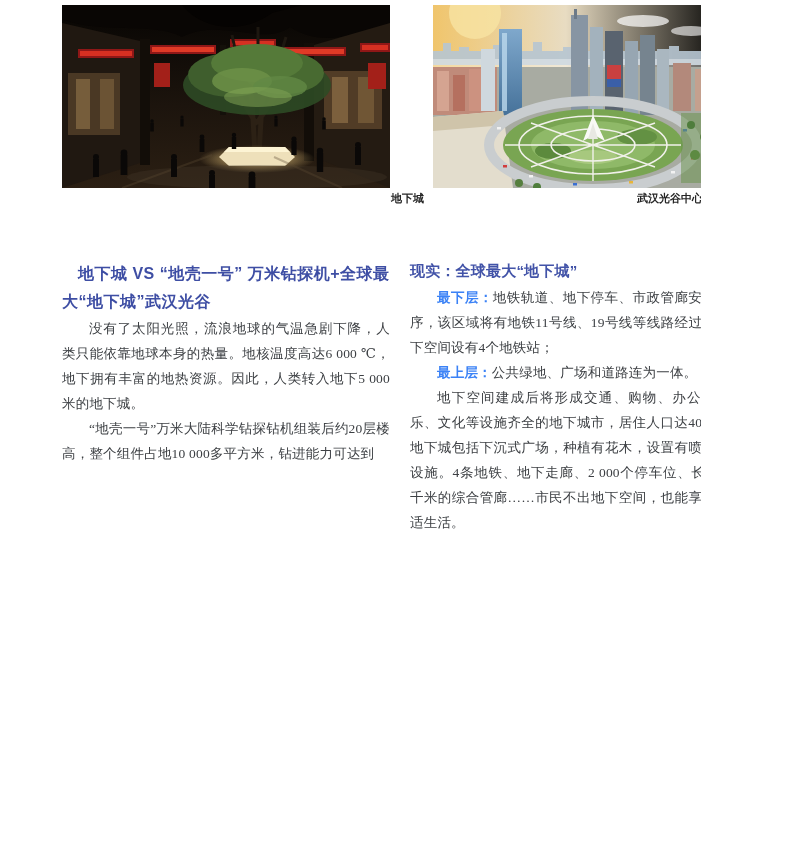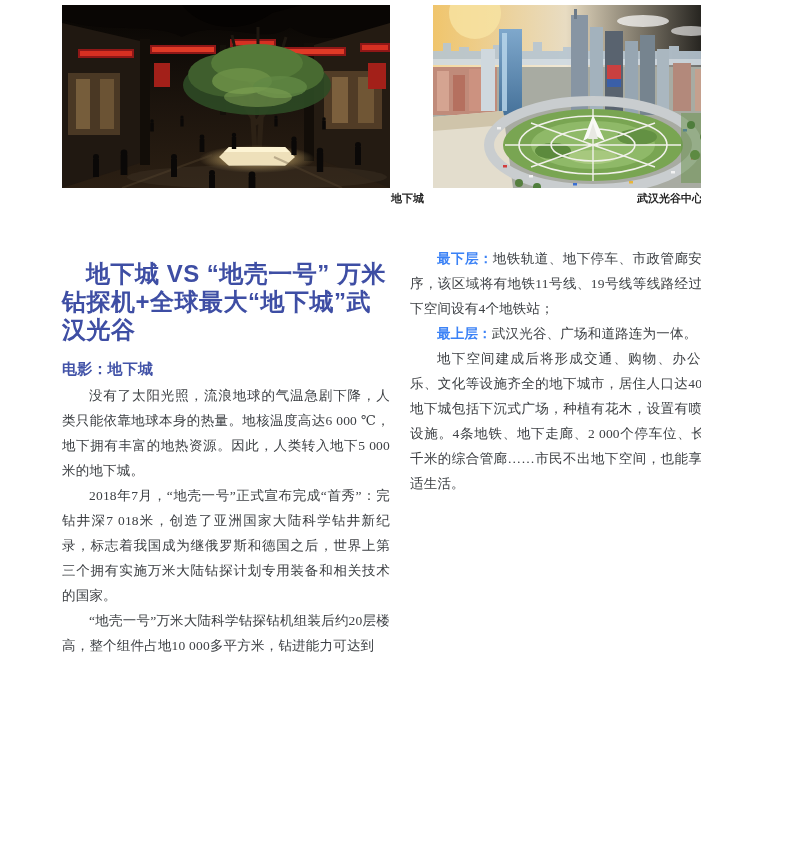--- a/index.html
+++ b/index.html
@@ -30,21 +30,21 @@
     display:flex;gap:20px;
   }
   .col{font-size:13.5px;line-height:25px;text-align:justify;letter-spacing:.2px;}
   .col-left{width:328px;}
   .col-right{width:320px;}
   p{margin:0;padding:0;}
   p.indent{text-indent:2em;}
   .article-title{
     margin:14px 0 0 0;
     font-family:"Liberation Sans","DejaVu Sans",sans-serif;
-    font-size:24px;line-height:28px;font-weight:600;
+    font-size:16px;line-height:28px;font-weight:600;
     color:#3e4ea4;text-align:left;text-indent:1em;letter-spacing:.5px;
   }
   h2.subhead{
     margin:16px 0 5px 0;
     font-family:"Liberation Sans","DejaVu Sans",sans-serif;
     font-size:15px;line-height:18px;font-weight:bold;
     color:#4253a8;text-align:left;
   }
   .layer-label{
     font-family:"Liberation Sans","DejaVu Sans",sans-serif;
@@ -293,30 +293,29 @@
 
   <div class="caption caption-left">地下城</div>
   <div class="caption caption-right">武汉光谷中心城</div>
 
   <div class="columns">
 
     <div class="col col-left">
 
       <h1 class="article-title">地下城 VS “地壳一号” 万米钻探机+全球最大“地下城”武汉光谷</h1>
 
-      <h2 class="subhead">电影：地下城</h2>
       <p class="indent">没有了太阳光照，流浪地球的气温急剧下降，人类只能依靠地球本身的热量。地核温度高达6 000 ℃，地下拥有丰富的地热资源。因此，人类转入地下5 000米的地下城。</p>
 
-      <p class="indent">2018年7月，“地壳一号”正式宣布完成“首秀”：完钻井深7 018米，创造了亚洲国家大陆科学钻井新纪录，标志着我国成为继俄罗斯和德国之后，世界上第三个拥有实施万米大陆钻探计划专用装备和相关技术的国家。</p>
       <p class="indent">“地壳一号”万米大陆科学钻探钻机组装后约20层楼高，整个组件占地10 000多平方米，钻进能力可达到</p>
     </div>
 
     <div class="col col-right">
 
+      <h2 class="subhead">现实：全球最大“地下城”</h2>
 
       <p class="indent"><span class="layer-label">最下层：</span><span>地铁轨道、地下停车、市政管廊安排有序，该区域将有地铁11号线、19号线等线路经过，地下空间设有4个地铁站；</span></p>
-      <p class="indent"><span class="layer-label">最上层：</span><span>武汉光谷、广场和道路连为一体。</span></p>
+      <p class="indent"><span class="layer-label">最上层：</span><span>公共绿地、广场和道路连为一体。</span></p>
 
       <p class="indent">地下空间建成后将形成交通、购物、办公、娱乐、文化等设施齐全的地下城市，居住人口达40万。地下城包括下沉式广场，种植有花木，设置有喷泉等设施。4条地铁、地下走廊、2 000个停车位、长23.5千米的综合管廊……市民不出地下空间，也能享受舒适生活。</p>
     </div>
 
   </div>
 </div>
 
 </body></html>

